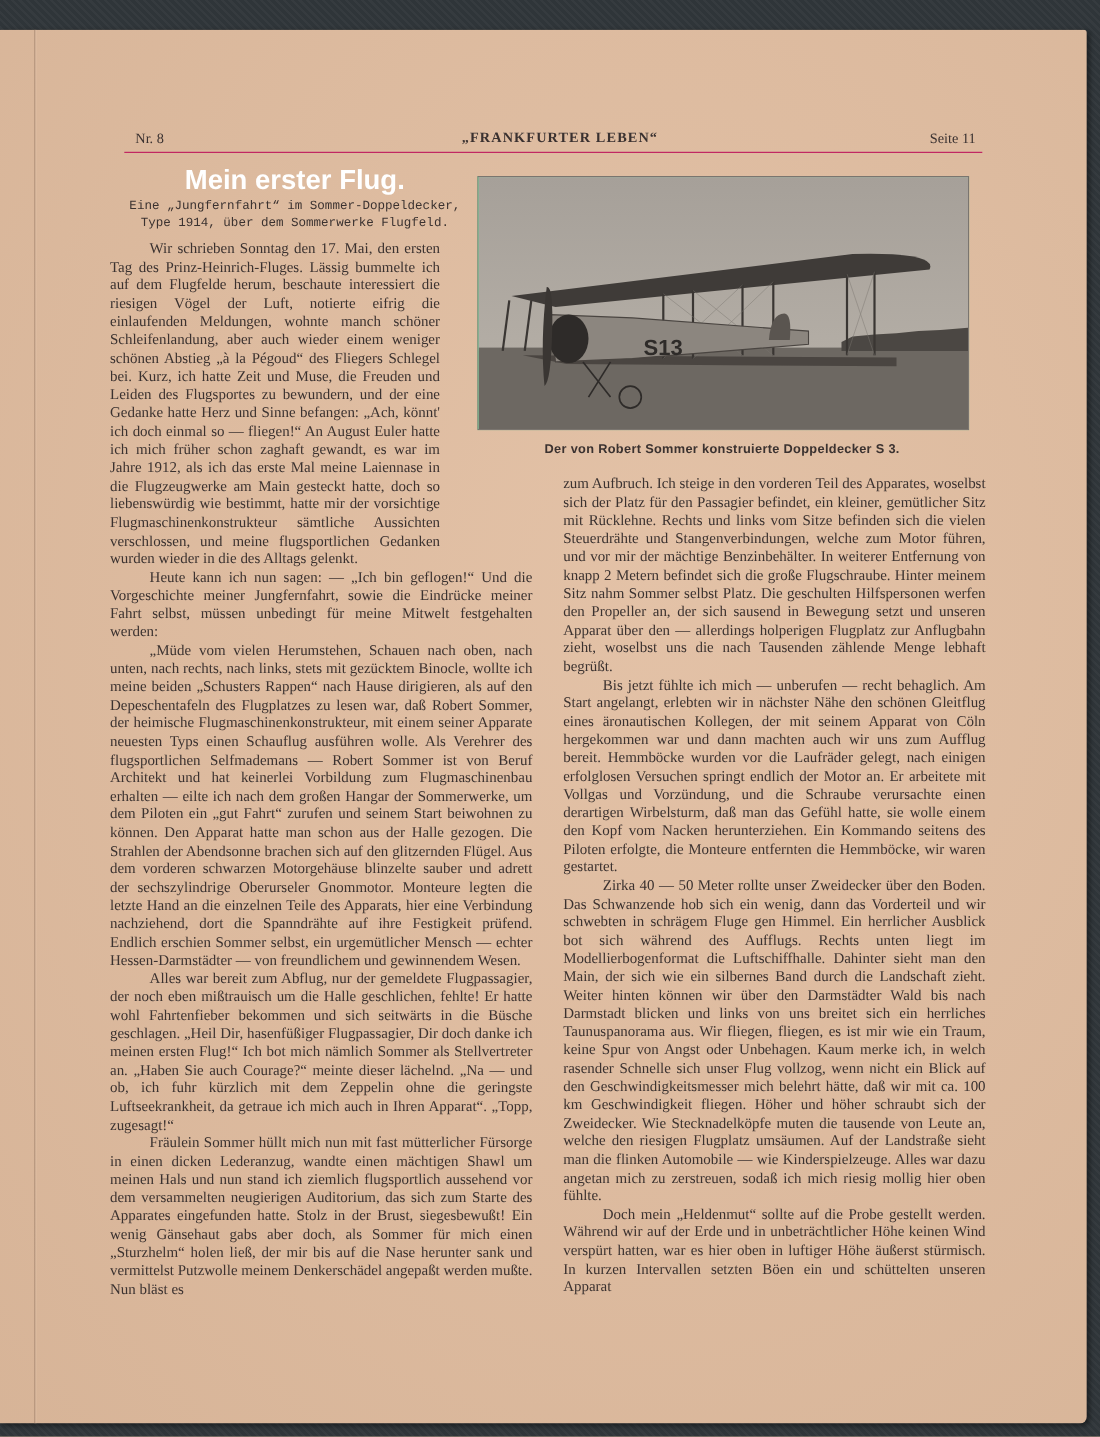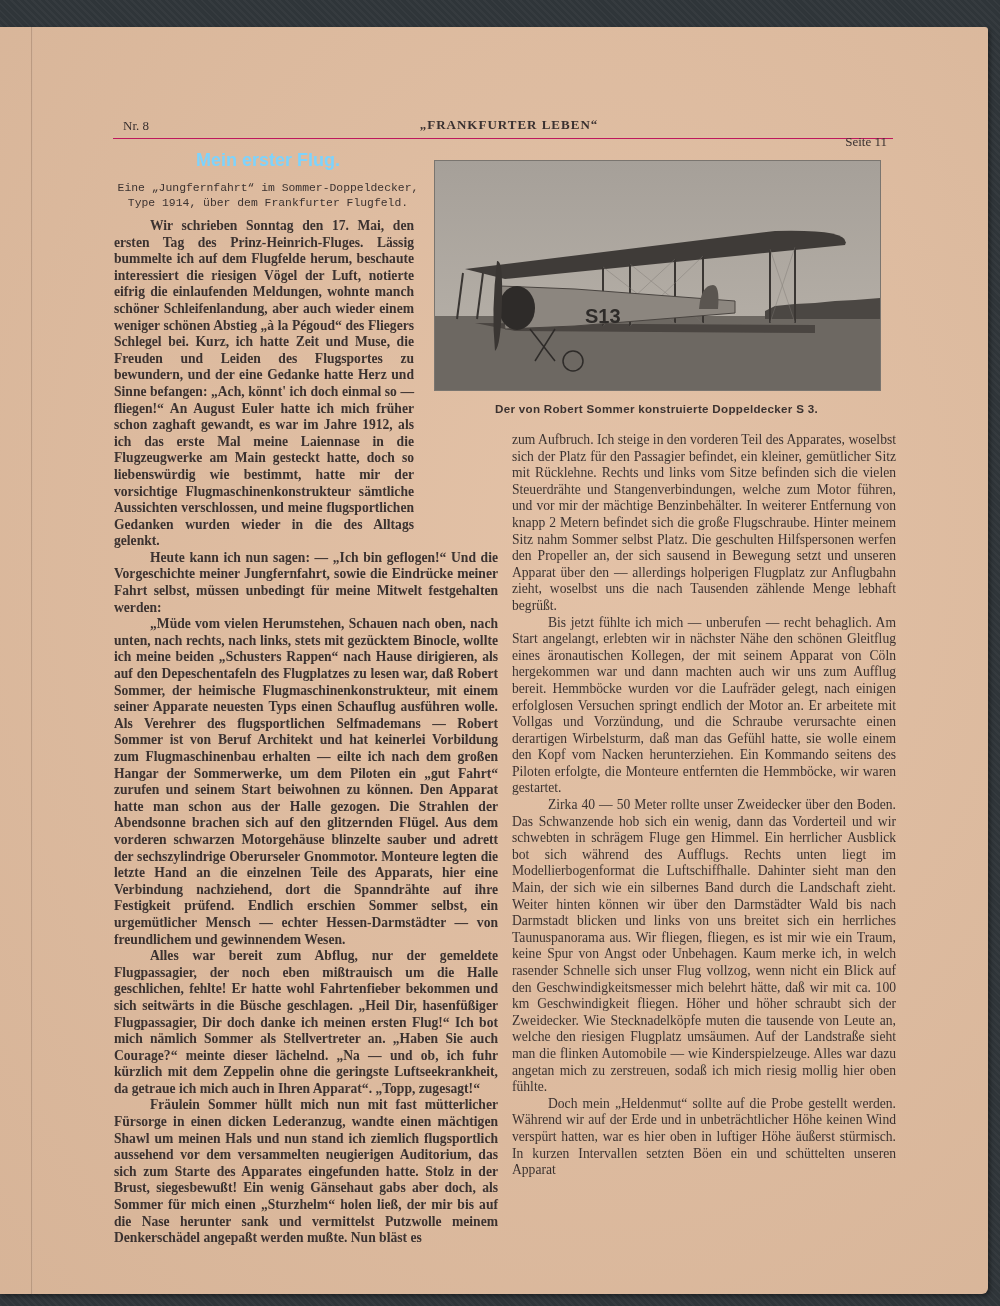--- a/index.html
+++ b/index.html
@@ -19,32 +19,32 @@
     .fold {
       position: absolute; left: 31px; top: 27px; width: 2px; height: 1267px;
       background: linear-gradient(to right, rgba(120,90,70,0.45), rgba(255,230,210,0.25));
     }
     .running-head {
       position: absolute; left: 113px; top: 116px; width: 780px; height: 22px;
       border-bottom: 1px solid #be185d; color: #3a3130; font-size: 13px;
     }
     .running-head .left { position: absolute; left: 10px; top: 2px; }
     .running-head .center { position: absolute; left: 12px; right: 0; text-align: center; top: 1px; font-weight: bold; letter-spacing: 1px; font-size: 13px; }
-    .running-head .right { position: absolute; right: 6px; top: 18px; }
+    .running-head .right { position: absolute; right: 6px; top: 2px; }
 
     .col { position: absolute; color: #3b3230; font-size: 13.6px; line-height: 16.6px; text-align: justify; }
     .col p { margin: 0; text-indent: 0; }
     .col p.ind { text-indent: 36px; }
-    .col-left { left: 114px; top: 218px; width: 384px; font-weight: bold; }
+    .col-left { left: 100px; top: 218px; width: 384px; }
     .col-left .narrow { width: 300px; }
     .col-right { left: 512px; top: 432px; width: 384px; }
 
     .title {
       position: absolute; left: 113px; top: 150px; width: 310px; text-align: center;
-      font-family: "Liberation Sans", "DejaVu Sans", sans-serif; font-weight: bold; font-size: 18px; color: #7dd3fc;
+      font-family: "Liberation Sans", "DejaVu Sans", sans-serif; font-weight: bold; font-size: 25px; color: #ffffff;
     }
     .subtitle {
       position: absolute; left: 113px; top: 181px; width: 310px; text-align: center;
       font-family: Liberation Mono, monospace; font-size: 11.4px; line-height: 15px; color: #3b3230;
     }
 
     .photo {
       position: absolute; left: 434px; top: 160px; width: 445px; height: 229px;
       background: #86efac; overflow: hidden; border: 1px solid #7a756f;
     }
@@ -62,21 +62,21 @@
 
 <div class="running-head">
   <span class="left">Nr. 8</span>
   <span class="center">„FRANKFURTER LEBEN“</span>
   <span class="right">Seite 11</span>
 </div>
 
 <div class="title">Mein erster Flug.</div>
 <div class="subtitle">
   <div>Eine „Jungfernfahrt“ im Sommer-Doppeldecker,</div>
-  <div>Type 1914, über dem Frankfurter Flugfeld.</div>
+  <div>Type 1914, über dem Sommerwerke Flugfeld.</div>
 </div>
 
 <div class="photo">
   <svg width="445" height="229" viewBox="0 0 445 229">
     <defs>
       <linearGradient id="sky" x1="0" y1="0" x2="0" y2="1">
         <stop offset="0" stop-color="#a6a099"></stop>
         <stop offset="1" stop-color="#b3ada5"></stop>
       </linearGradient>
     </defs>

